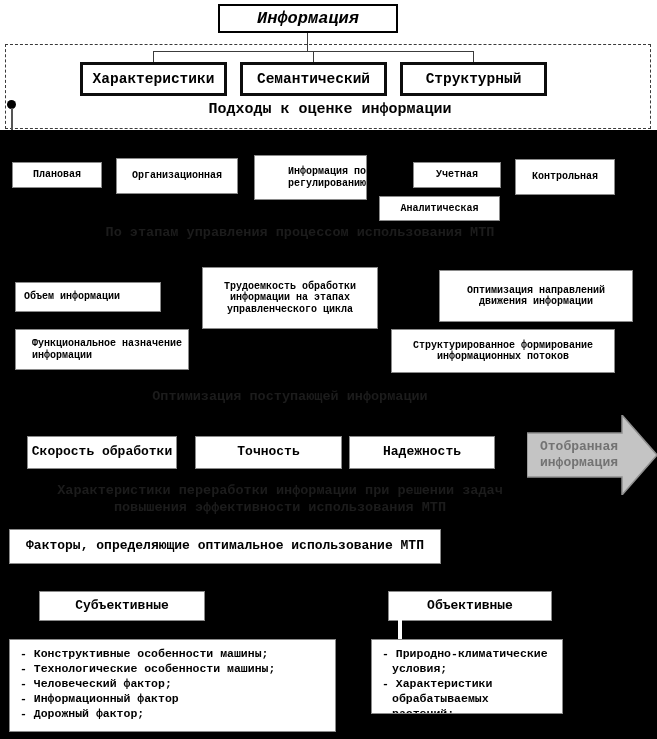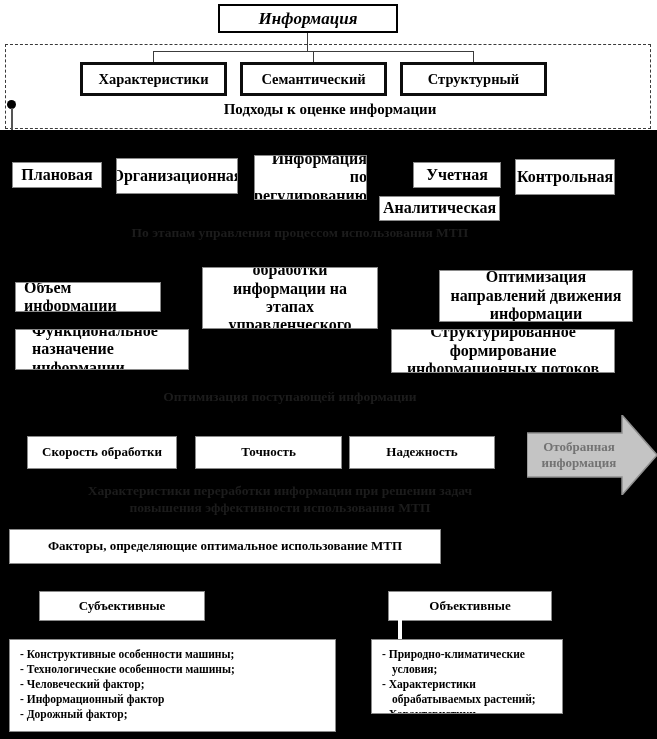--- a/index.html
+++ b/index.html
@@ -1,28 +1,28 @@
 <!DOCTYPE html>
 <html><head>
 <meta charset="utf-8">
 <style>
   html,body{margin:0;padding:0;background:#fff;}
   #canvas{
     position:relative;width:657px;height:739px;overflow:hidden;
-    font-family:Liberation Serif, serif;color:#000;background:#fff;
+    font-family:Liberation Mono, monospace;color:#000;background:#fff;
   }
   .box{
     position:absolute;background:#fff;display:flex;align-items:center;justify-content:center;
     text-align:center;font-weight:bold;box-sizing:border-box;
   }
   .title-box{border:2px solid #000;font-size:17px;font-style:italic;}
   .approach-box{border:3px solid #0d0d0d;font-size:14.5px;}
   .dashed-frame{position:absolute;border:1px dashed #3a3a3a;background:#fff;box-sizing:border-box;}
   .blackband{position:absolute;background:#000;}
-  .panel{outline:1px solid #8a8a8a;font-size:16px;line-height:1.15;}
+  .panel{outline:1px solid #8a8a8a;font-size:10px;line-height:1.15;}
   .panel.left-align{justify-content:flex-start;text-align:left;padding-left:8px;padding-right:4px;}
   .caption{position:absolute;text-align:center;font-weight:bold;font-size:13.5px;}
   .hidden-caption{color:#1c1c1c;}
   .line{position:absolute;background:#3c3c3c;}
   .whiteline{position:absolute;background:#fff;}
   .dot{position:absolute;width:9px;height:9px;border-radius:50%;background:#000;}
   .listbox{
     position:absolute;background:#fff;outline:1px solid #8a8a8a;box-sizing:border-box;
     font-weight:bold;font-size:11.5px;line-height:1.3;padding:7px 6px 6px 8px;text-align:left;
   }

